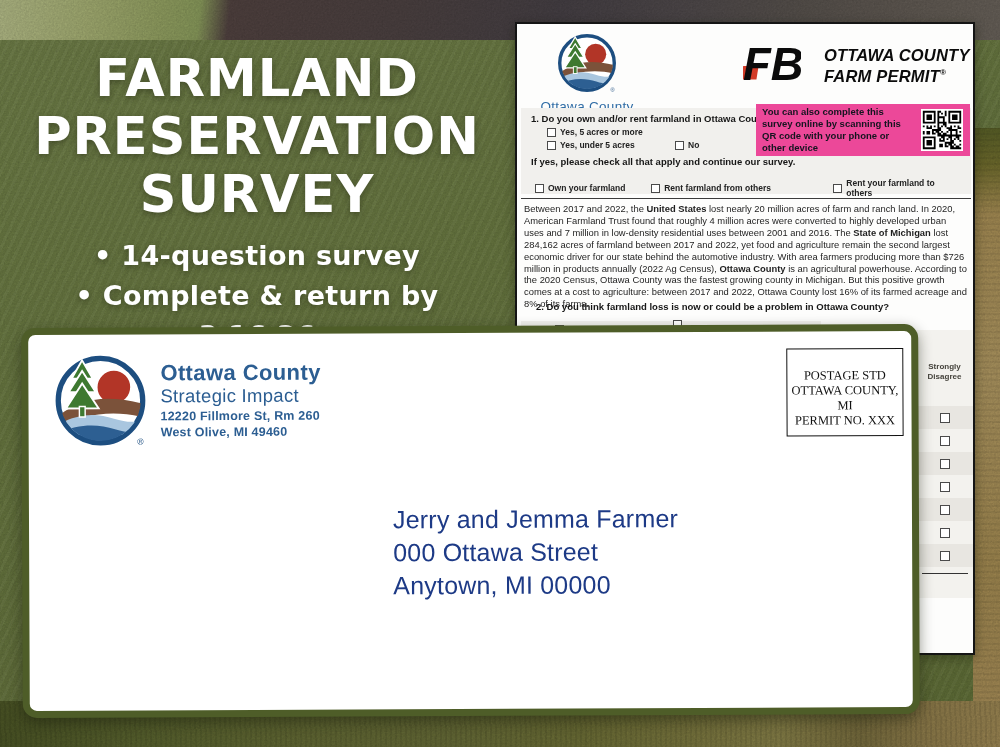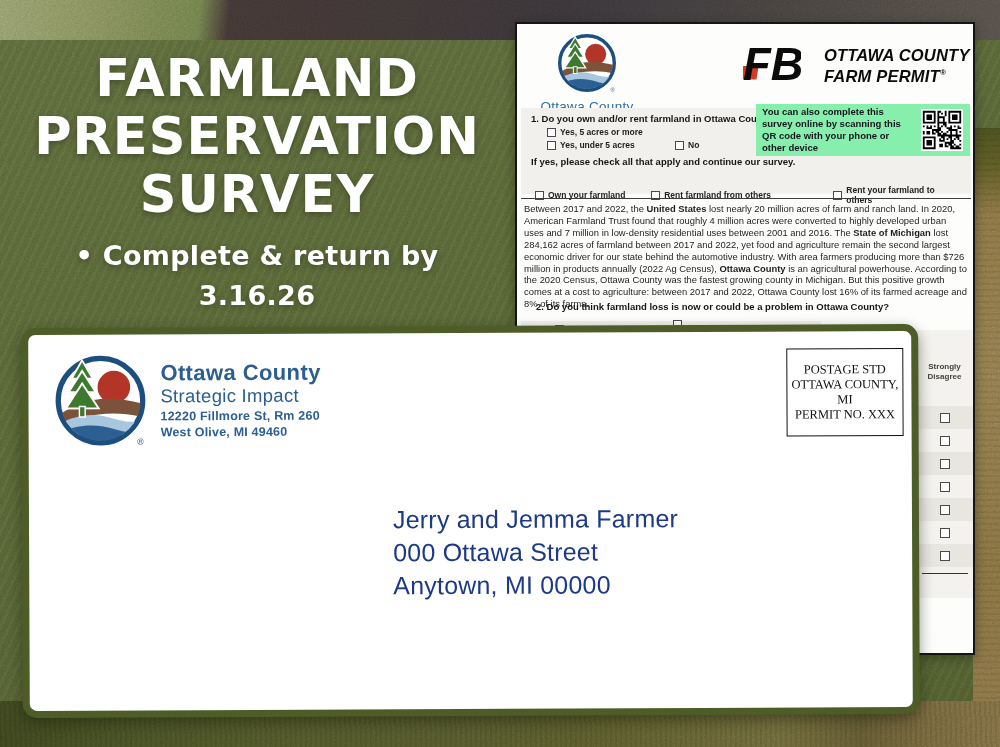--- a/index.html
+++ b/index.html
@@ -40,34 +40,34 @@
   .oc-logo-top{position:absolute;left:10px;top:8px;width:120px;text-align:center;}
   .oc-label{margin-top:1px;font-size:13.5px;color:#2f6ca5;letter-spacing:.3px;}
   .fb-logo{position:absolute;left:226px;top:20px;display:flex;align-items:center;gap:23px;}
   .fb-text{font-style:italic;font-weight:900;font-size:16.5px;line-height:18px;color:#0c0c0c;
     letter-spacing:.2px;white-space:nowrap;}
   .fb-text sup{font-size:8px;}
 
   .q1band{position:absolute;left:4px;top:84px;width:450px;height:86px;box-sizing:border-box;
     background:#f1f0ed;padding:5px 10px;}
   .q{font-size:9.5px;font-weight:700;color:#161616;}
-  .followup{margin-top:6px;margin-bottom:18px;}
+  .followup{margin-top:6px;margin-bottom:11px;}
   .optrow{display:flex;align-items:center;margin-top:3px;}
   .indent{padding-left:16px;}
   .row3{padding-left:4px;}
   .opt{display:inline-flex;align-items:center;font-size:8.5px;font-weight:700;color:#222;}
   .row2 .opt:first-child{width:128px;}
   .row3 .opt:nth-child(1){width:118px;}
   .row3 .opt:nth-child(2){width:185px;}
   .cbx{display:inline-block;width:7px;height:7px;border:1px solid #4a4a4a;background:#fff;
     margin-right:4px;flex:0 0 auto;}
   .optnote{font-weight:400;font-size:7.5px;}
 
   .qrbox{position:absolute;left:239px;top:80px;width:214px;height:52px;box-sizing:border-box;
-    background:#86efac;display:flex;align-items:center;gap:7px;padding:4px 6px;}
+    background:#ec4899;display:flex;align-items:center;gap:7px;padding:4px 6px;}
   .qrtext{font-size:9.5px;font-weight:700;line-height:12px;color:#14141f;width:152px;}
   svg.qr{width:42px;height:42px;background:#fff;flex:0 0 auto;}
 
   .rule{position:absolute;left:4px;top:174px;width:450px;border-top:1.5px solid #3c3c3c;}
   .intro{position:absolute;left:7px;top:179px;width:444px;margin:0;
     font-size:9.4px;line-height:11.9px;color:#1e1e1e;}
   .q2{position:absolute;left:7px;top:277px;margin-left:12px;}
   .q2row{position:absolute;left:4px;top:289px;width:300px;height:17px;background:#f1f0ed;
     padding-left:34px;box-sizing:border-box;margin-top:8px;}
   .q2row .opt:nth-child(1){width:64px;}
@@ -87,21 +87,21 @@
     background:#fff;border:7px solid #4e5d28;border-radius:14px;transform:rotate(-0.25deg);
     box-shadow:0 5px 14px rgba(20,25,8,.45);color:#2c5e92;}
   .env-logo{position:absolute;left:24px;top:18px;}
   .sender{position:absolute;left:132px;top:28px;line-height:1;}
   .s-org{font-size:22px;font-weight:700;letter-spacing:.4px;}
   .s-dept{font-size:18.5px;font-weight:400;margin-top:3px;letter-spacing:.3px;}
   .s-addr{font-size:12.5px;font-weight:700;margin-top:4px;letter-spacing:.2px;}
   .postage{position:absolute;left:758px;top:17px;width:117px;height:88px;box-sizing:border-box;
     border:1.5px solid #111;background:#fff;color:#111;
     font-family:"Liberation Serif",serif;font-size:12.5px;text-align:center;
-    display:flex;flex-direction:column;justify-content:center;padding:16px 2px;}
+    display:flex;flex-direction:column;justify-content:flex-end;padding:7px 2px;}
   .pgroup{line-height:1.2;}
   .recipient{position:absolute;left:364px;top:170px;color:#1d3a86;
     font-size:25px;line-height:33px;letter-spacing:.2px;}
 </style>
 </head>
 <body>
 
 <div class="stage">
 
   <svg width="0" height="0" style="position:absolute" aria-hidden="true">
@@ -140,20 +140,21 @@
     <rect width="1000" height="747" filter="url(#gn)" opacity="0.22"></rect>
   </svg>
 
   <div class="headline">
     <h1 class="title">
       <span class="tline">FARMLAND</span>
       <span class="tline">PRESERVATION</span>
       <span class="tline">SURVEY</span>
     </h1>
     <div class="bullets">
+      <div class="bullet">• 14-question survey</div>
       <div class="bullet">• Complete &amp; return by 3.16.26</div>
     </div>
   </div>
 
   <div class="page">
     <div class="oc-logo-top">
       <svg width="62" height="62">
           <use href="#oclogo"></use>
         </svg>
       <div class="oc-label">Ottawa County</div>

